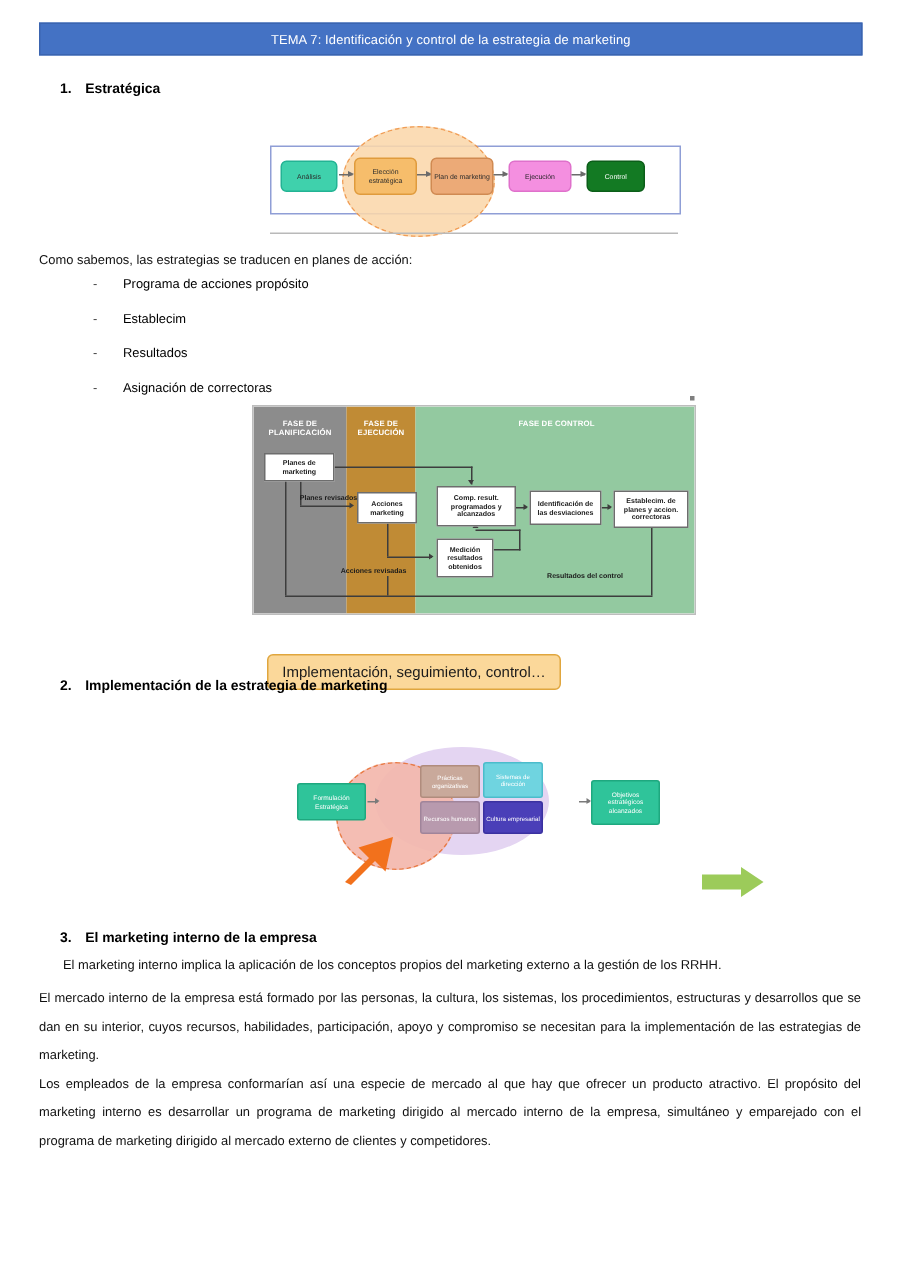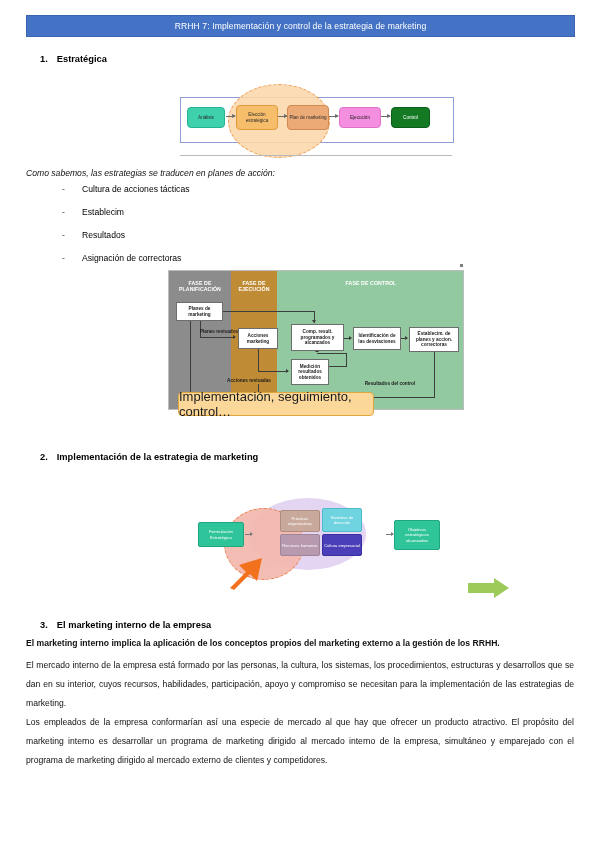--- a/index.html
+++ b/index.html
@@ -117,24 +117,24 @@
   .fig2 .ln{position:absolute;background:#3d3d3d;}
   .fig2 .tri-r{position:absolute;width:0;height:0;border-left:3.5px solid #3d3d3d;
     border-top:2.2px solid transparent;border-bottom:2.2px solid transparent;}
   .fig2 .tri-d{position:absolute;width:0;height:0;border-top:3.5px solid #3d3d3d;
     border-left:2.2px solid transparent;border-right:2.2px solid transparent;}
   .fig2 .tri-u{position:absolute;width:0;height:0;border-bottom:3.5px solid #3d3d3d;
     border-left:2.2px solid transparent;border-right:2.2px solid transparent;}
 
   
   .callout{
-    position:absolute;left:178px;top:392px;width:194px;height:22px;
+    position:absolute;left:178px;top:436px;width:194px;height:22px;
     background:#fbd89a;border:1px solid #e0a63e;border-radius:4px;
     display:flex;align-items:center;justify-content:center;
-    font-size:13px;color:#1b1b1b;
+    font-size:10px;color:#1b1b1b;
   }
   .tickmark{position:absolute;left:460px;top:264px;width:3px;height:3px;background:#7f7f7f;}
 
   
   .fig3{position:absolute;left:198px;top:492px;width:250px;height:110px;}
   .fig3 .ell-purple{
     position:absolute;left:52px;top:6px;width:116px;height:72px;
     background:#e4d5f2;border-radius:50%;
   }
   .fig3 .ell-pink{
@@ -167,21 +167,21 @@
   
   .orange-arrow{position:absolute;left:228px;top:556px;width:44px;height:34px;}
   .green-arrow{position:absolute;left:468px;top:578px;width:42px;height:20px;}
 </style>
 </head>
 <body>
 
 <div class="page">
 
   <div class="banner">
-    <span class="banner-text">RRHH 7: Implementación y control de la estrategia de marketing</span>
+    <span class="banner-text">TEMA 7: Identificación y control de la estrategia de marketing</span>
   </div>
 
   <div class="heading" style="left:40px;top:54px;">
     <span class="num">1.</span>
     <span>Estratégica</span>
   </div>
 
   <div class="fig1">
     <div class="frame"></div>
     <div class="ellipse"></div>
@@ -192,26 +192,26 @@
     <div class="arw a2"></div>
     <div class="box b3">Plan de marketing</div>
     <div class="arw a3"></div>
     <div class="box b4">Ejecución</div>
     <div class="arw a4"></div>
     <div class="box b5">Control</div>
 
     <div class="rule"></div>
   </div>
 
-  <div class="para" style="left:26px;top:168px;width:540px;font-style:italic;">Como sabemos, las estrategias se traducen en planes de acción:</div>
+  <div class="para" style="left:26px;top:168px;width:540px;">Como sabemos, las estrategias se traducen en planes de acción:</div>
 
   <div class="dash-list">
     <div class="dash-item">
       <span class="dash">-</span>
-      <span>Cultura de acciones tácticas</span>
+      <span>Programa de acciones propósito</span>
     </div>
     <div class="dash-item">
       <span class="dash">-</span>
       <span>Establecim</span>
     </div>
     <div class="dash-item">
       <span class="dash">-</span>
       <span>Resultados</span>
     </div>
     <div class="dash-item">
@@ -306,19 +306,19 @@
     <svg width="42" height="20" viewBox="0 0 42 20">
       <path d="M0 5 L26 5 L26 0 L41 10 L26 20 L26 15 L0 15 Z" fill="#9ccb5a"></path>
     </svg>
   </div>
 
   <div class="heading" style="left:40px;top:620px;">
     <span class="num">3.</span>
     <span>El marketing interno de la empresa</span>
   </div>
 
-  <div class="para" style="left:26px;top:638px;width:548px;font-weight:bold;">El marketing interno implica la aplicación de los conceptos propios del marketing externo a la gestión de los RRHH.</div>
+  <div class="para" style="left:42px;top:638px;width:548px;">El marketing interno implica la aplicación de los conceptos propios del marketing externo a la gestión de los RRHH.</div>
 
   <div class="para just" style="left:26px;top:656px;width:548px;line-height:19px;">El mercado interno de la empresa está formado por las personas, la cultura, los sistemas, los procedimientos, estructuras y desarrollos que se dan en su interior, cuyos recursos, habilidades, participación, apoyo y compromiso se necesitan para la implementación de las estrategias de marketing.</div>
 
   <div class="para just" style="left:26px;top:713px;width:548px;line-height:19px;">Los empleados de la empresa conformarían así una especie de mercado al que hay que ofrecer un producto atractivo. El propósito del marketing interno es desarrollar un programa de marketing dirigido al mercado interno de la empresa, simultáneo y emparejado con el programa de marketing dirigido al mercado externo de clientes y competidores.</div>
 
 </div>
 
 </body></html>

